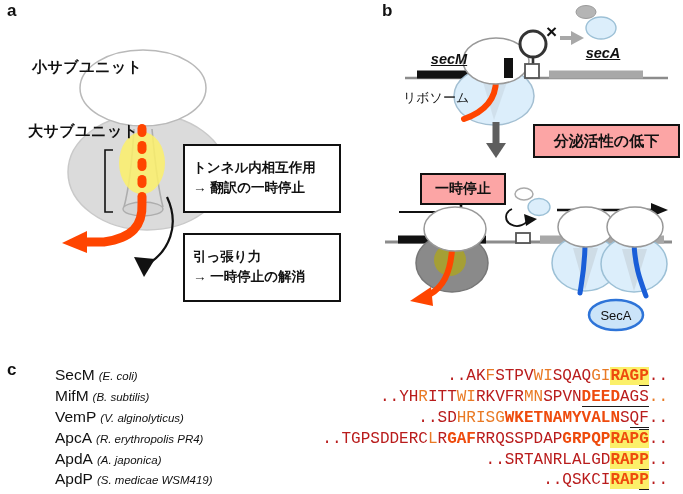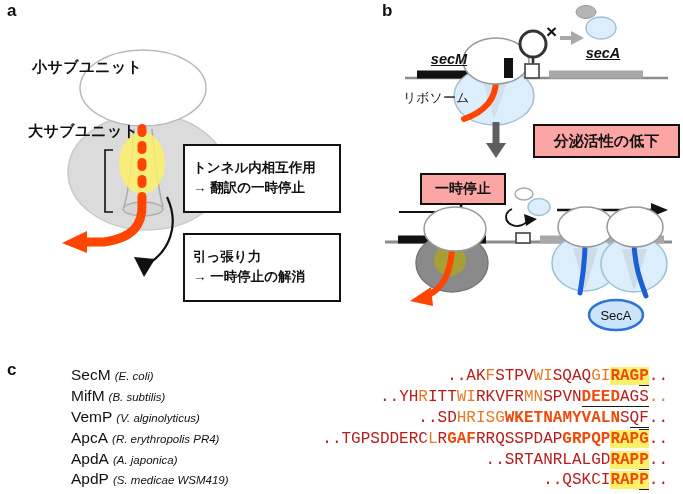--- a/index.html
+++ b/index.html
@@ -16,21 +16,21 @@
   .bbox{border:2px solid #111;background:#fca5a5;font-weight:bold;display:flex;
         align-items:center;justify-content:center;white-space:nowrap;}
   .gene{font-style:italic;font-weight:600;font-size:14.5px;text-decoration:underline;text-align:center;}
   .cross{font-size:19px;font-weight:bold;line-height:1;}
   .seca-text{font-size:13px;font-weight:500;text-align:center;}
   
   .alignment{position:absolute;left:55px;top:366px;width:613px;}
   .crow{display:flex;align-items:baseline;height:20.9px;}
   .cname{font-size:15.5px;color:#111;}
   .cspecies{font-size:11.5px;font-style:italic;margin-left:4px;color:#111;}
-  .name-cell{width:228px;flex:0 0 auto;white-space:nowrap;margin-left:16px;}
+  .name-cell{width:228px;flex:0 0 auto;white-space:nowrap;}
   .cseq{flex:1 1 auto;text-align:right;font-family:"Liberation Mono","DejaVu Sans Mono",monospace;
         font-size:16px;white-space:pre;}
   .sg{color:#b91c1c;}
   .f-o{color:var(--orange);}
   .f-b{color:var(--rorange);font-weight:bold;margin-top:8px;}
   .f-h{background:var(--hl);}
   .f-u{border-bottom:1.6px solid #1a1a1a;}
   .f-v{border-top:1.6px solid #1a1a1a;}
 </style>
 </head>

